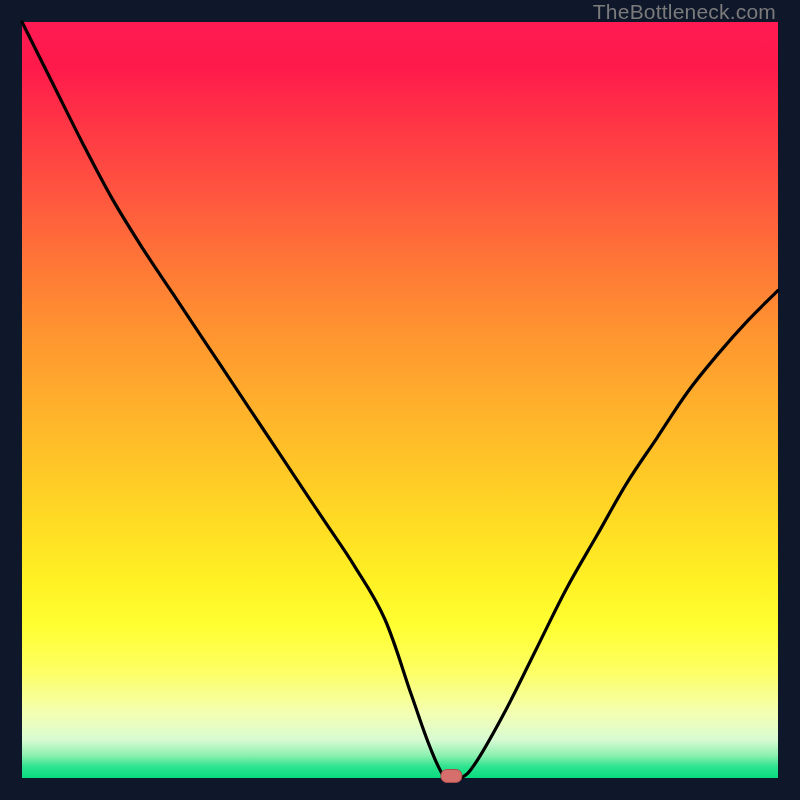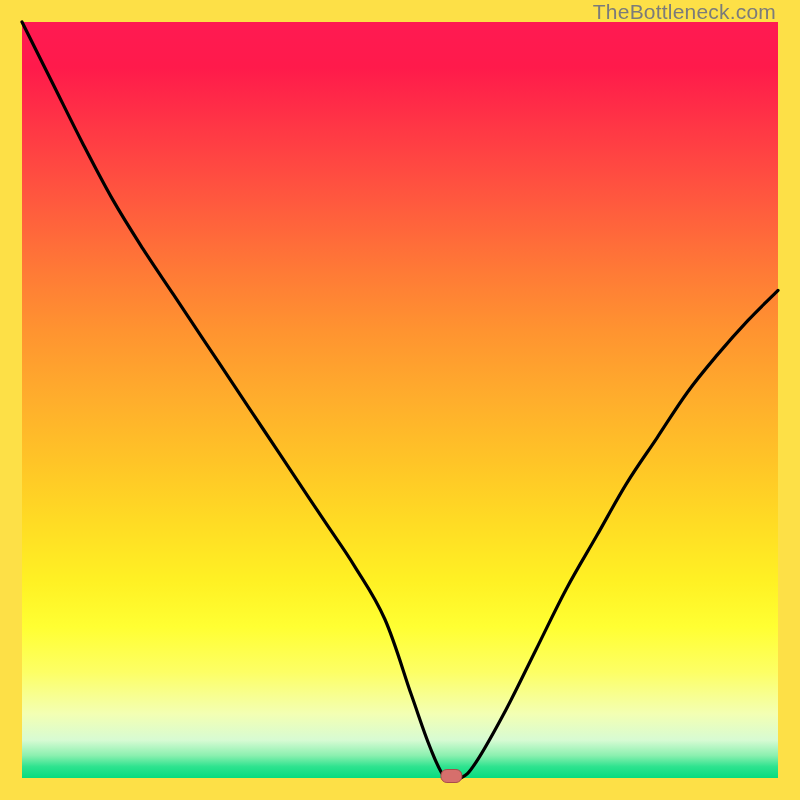--- a/index.html
+++ b/index.html
@@ -8,21 +8,21 @@
     width: 800px;
     height: 800px;
     background: #000;
     overflow: hidden;
     font-family: Arial, Helvetica, sans-serif;
   }
   .frame {
     position: relative;
     width: 800px;
     height: 800px;
-    background: #fde047;
+    background: #0f172a;
   }
   .plot-area {
     position: absolute;
     left: 22px;
     top: 22px;
     width: 756px;
     height: 756px;
     
     background: linear-gradient(
       to bottom,

